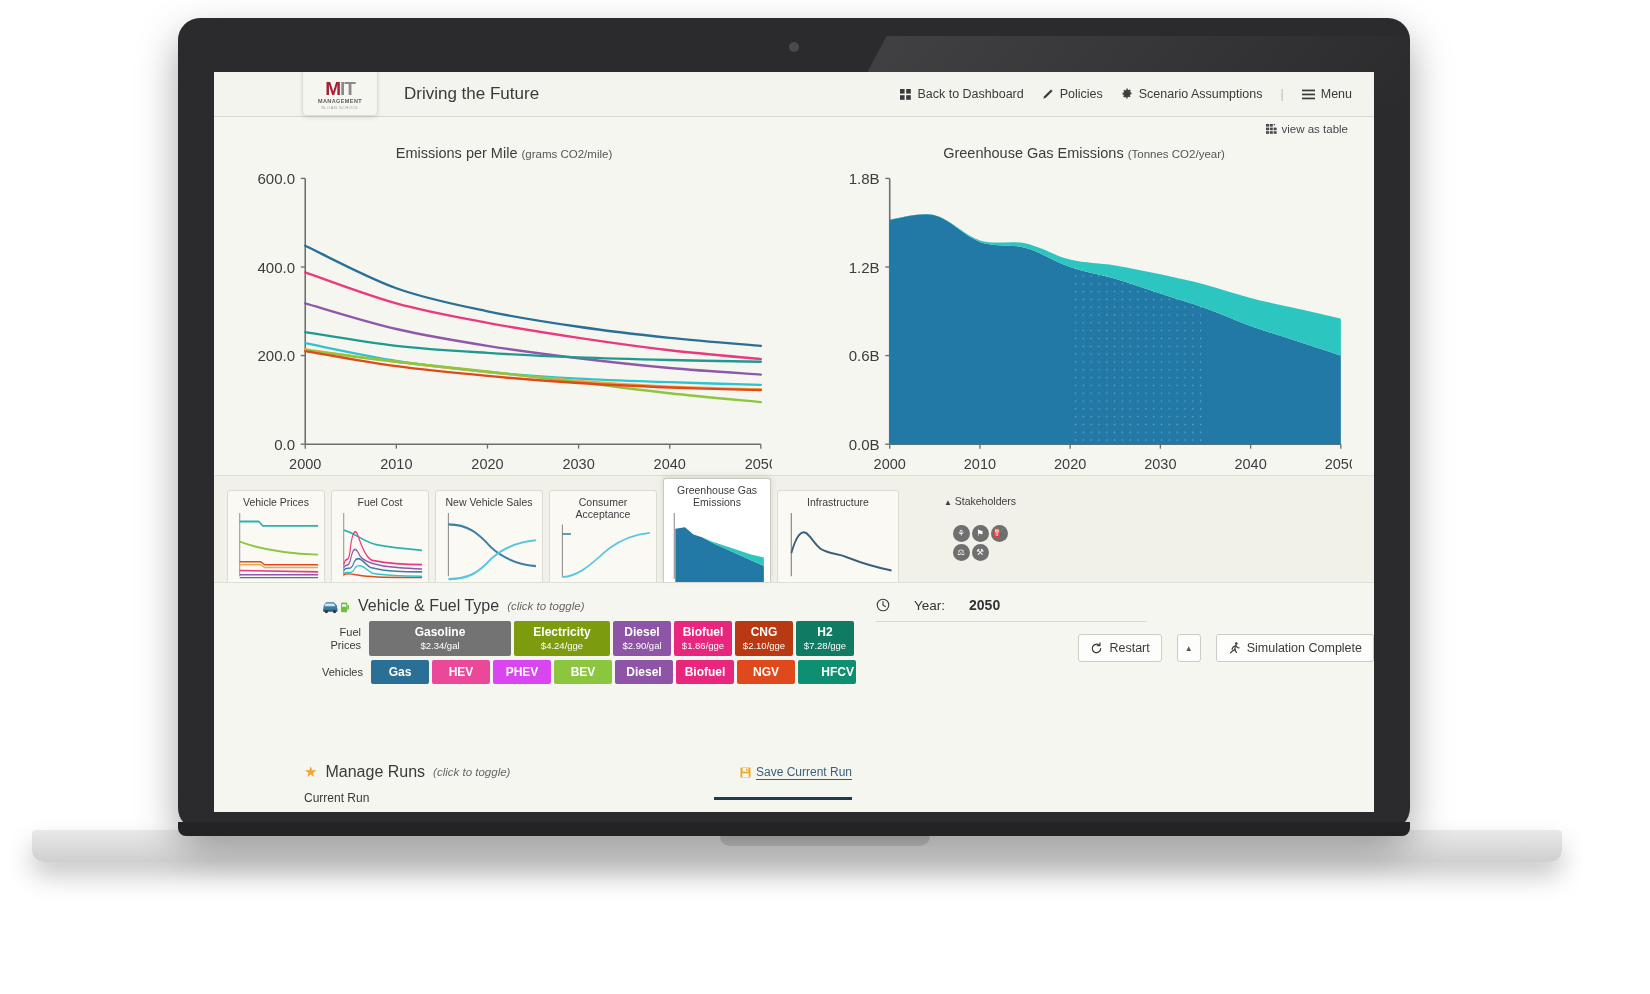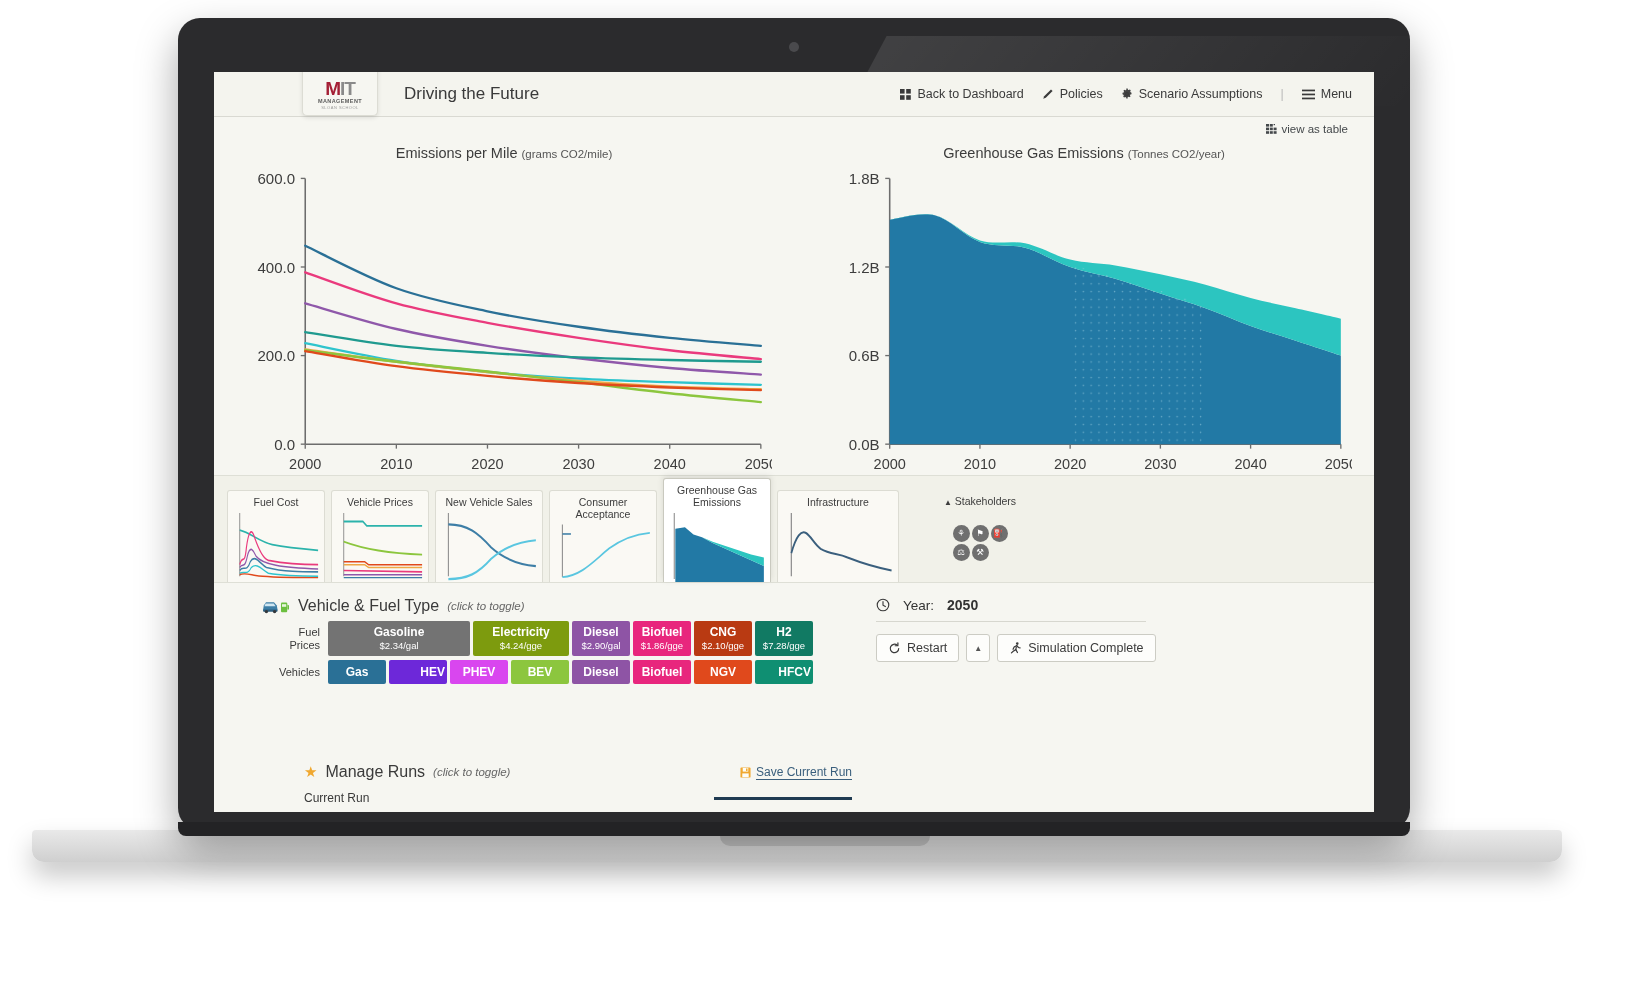--- a/index.html
+++ b/index.html
@@ -121,21 +121,21 @@
     flex:1;display:flex;align-items:center;justify-content:center;padding-bottom:6px;
   }
   .stake-grid{display:grid;grid-template-columns:repeat(3,17px);grid-gap:2px;}
   .sbadge{
     width:17px;height:17px;border-radius:50%;background:#6f6f6f;
     display:flex;align-items:center;justify-content:center;color:#fff;font-size:8.5px;
   }
 
   
   .lower{position:relative;display:flex;padding:14px 0 0 0;background:#f6f6f1;height:150px;}
-  .lower-left{width:640px;padding-left:48px;box-sizing:border-box;}
+  .lower-left{width:640px;padding-left:108px;box-sizing:border-box;}
   .lower-right{flex:1;padding-left:22px;box-sizing:border-box;}
 
   .section-head{display:flex;align-items:center;gap:8px;margin-bottom:6px;}
   .section-title{font-size:16px;color:#3a3a3a;}
   .section-hint{font-size:11.5px;color:#666;font-style:italic;}
 
   .fuel-grid{margin-top:4px;}
   .frow{display:flex;align-items:stretch;margin-bottom:4px;}
   .rowlab{
     width:58px;text-align:right;padding-right:8px;font-size:11px;color:#3a3a3a;
@@ -147,24 +147,24 @@
     display:flex;flex-direction:column;justify-content:center;cursor:pointer;
     box-sizing:border-box;
   }
   .tile .nm{font-size:12px;font-weight:bold;line-height:1.15;}
   .tile .pr{font-size:9.5px;line-height:1.2;}
   .vtile{
     color:#fff;text-align:center;border-radius:2px;padding:5px 2px;font-size:12px;
     font-weight:bold;cursor:pointer;box-sizing:border-box;
   }
 
-  .yearbar{display:flex;align-items:center;gap:13px;font-size:13.5px;color:#333;
+  .yearbar{display:flex;align-items:center;gap:24px;font-size:13.5px;color:#333;
            border-bottom:1px solid #d7d7cf;padding-bottom:8px;width:270px;}
   .yearbar .yv{font-weight:bold;font-size:14px;}
-  .btnrow{display:flex;gap:7px;margin-top:12px;}
+  .btnrow{display:flex;gap:15px;margin-top:12px;justify-content:flex-end;}
   .btn{
     background:#fdfdfb;border:1px solid #ccccc4;border-radius:3px;
     padding:6px 11px;font-size:12.5px;color:#3a3a3a;display:flex;align-items:center;gap:6px;
     cursor:pointer;box-sizing:border-box;
   }
   .btn.caret{padding:6px 7px;}
 
   
   .runs{position:relative;padding:16px 0 0 90px;}
   .runs-head{display:flex;align-items:center;gap:8px;width:548px;}
@@ -341,45 +341,45 @@
                   <path d="M66.00 49.02 C72.73 48.36,92.93 41.75,106.40 45.06 C119.87 48.36,133.33 64.01,146.80 68.86 C160.27 73.70,173.73 70.40,187.20 74.14 C200.67 77.89,214.13 86.71,227.60 91.33 C241.07 95.96,254.53 97.94,268.00 101.91 C281.47 105.88,294.93 110.73,308.40 115.13 C321.87 119.54,335.33 123.51,348.80 128.36 C362.27 133.20,375.73 139.37,389.20 144.22 C402.67 149.07,416.13 153.04,429.60 157.44 C443.07 161.85,463.27 168.46,470.00 170.67 L470 250 L66 250 Z" fill="#2279a5"></path>
                   <path d="M66.00 49.02 C72.73 48.36,92.93 41.97,106.40 45.06 C119.87 48.14,133.33 63.35,146.80 67.53 C160.27 71.72,173.73 67.31,187.20 70.18 C200.67 73.04,214.13 81.42,227.60 84.72 C241.07 88.03,254.53 87.81,268.00 90.01 C281.47 92.21,294.93 95.08,308.40 97.94 C321.87 100.81,335.33 103.67,348.80 107.20 C362.27 110.73,375.73 115.57,389.20 119.10 C402.67 122.63,416.13 125.27,429.60 128.36 C443.07 131.44,463.27 136.07,470.00 137.61 L470 170.66666666666669 C463.27 168.46,443.07 161.85,429.60 157.44 C416.13 153.04,402.67 149.07,389.20 144.22 C375.73 139.37,362.27 133.20,348.80 128.36 C335.33 123.51,321.87 119.54,308.40 115.13 C294.93 110.73,281.47 105.88,268.00 101.91 C254.53 97.94,241.07 95.96,227.60 91.33 C214.13 86.71,200.67 77.89,187.20 74.14 C173.73 70.40,160.27 73.70,146.80 68.86 C133.33 64.01,119.87 48.36,106.40 45.06 C92.93 41.75,72.73 48.36,66.00 49.02 Z" fill="#2cc5c0"></path>
                   <path d="M227.60000000000002 88.6888888888889 L348.79999999999995 124.38888888888889 L348.79999999999995 250 L227.60000000000002 250 Z" fill="url(#dots)"></path>
                 </svg>
             </div>
           </div>
         </div>
 
         <div class="thumbs" id="thumbs">
             <div class="thumb" style="width: 98px;">
-              <div class="thumb-label">Fuel Cost</div>
-              <div class="thumb-mini">
-                <svg viewBox="0 0 90 50" preserveAspectRatio="none">
-      <line x1="6" y1="2" x2="6" y2="46" stroke="#8d8d8d" stroke-width="1"></line>
-      <path d="M6 14 C18 16,26 22,40 24 C56 26,72 27,88 28" fill="none" stroke="#2bb3ab" stroke-width="1.2"></path>
-      <path d="M6 38 C9 30,11 40,13 26 C15 16,18 12,21 18 C25 26,30 34,36 35 C52 37,70 38,88 38" fill="none" stroke="#ea3a7d" stroke-width="1.2"></path>
-      <path d="M6 40 C9 36,11 42,14 32 C17 24,20 28,23 32 C30 38,50 40,88 41" fill="none" stroke="#8f58aa" stroke-width="1.1"></path>
-      <path d="M6 42 C10 38,13 44,17 36 C22 30,28 38,34 40 C52 43,70 43,88 43" fill="none" stroke="#3d7ea6" stroke-width="1.1"></path>
-      <path d="M6 44 C10 42,14 46,18 40 C24 36,30 42,36 44 C54 46,70 46,88 46" fill="none" stroke="#2ec4cd" stroke-width="1"></path>
-      <path d="M6 45 C12 43,20 46,30 46 C50 47,70 47,88 47" fill="none" stroke="#e0491c" stroke-width="1"></path>
-    </svg>
-              </div>
-            </div>
-            <div class="thumb" style="width: 98px;">
               <div class="thumb-label">Vehicle Prices</div>
               <div class="thumb-mini">
                 <svg viewBox="0 0 90 50" preserveAspectRatio="none">
       <line x1="6" y1="2" x2="6" y2="46" stroke="#8d8d8d" stroke-width="1"></line>
       <path d="M6 8 L26 8 L30 11 L88 11" fill="none" stroke="#2bb3ab" stroke-width="1.3"></path>
       <path d="M6 22 C22 26,44 30,88 31" fill="none" stroke="#8cc63e" stroke-width="1.3"></path>
       <path d="M6 36 L28 36 L32 38 L88 38" fill="none" stroke="#e0491c" stroke-width="1.1"></path>
       <path d="M6 38 L28 38 L32 40 L88 40" fill="none" stroke="#efa845" stroke-width="1.1"></path>
       <path d="M6 42 L88 43" fill="none" stroke="#ea3a7d" stroke-width="1.1"></path>
       <path d="M6 45 L88 45" fill="none" stroke="#8f58aa" stroke-width="1"></path>
       <path d="M6 47 L88 47" fill="none" stroke="#3d7ea6" stroke-width="1"></path>
+    </svg>
+              </div>
+            </div>
+            <div class="thumb" style="width: 98px;">
+              <div class="thumb-label">Fuel Cost</div>
+              <div class="thumb-mini">
+                <svg viewBox="0 0 90 50" preserveAspectRatio="none">
+      <line x1="6" y1="2" x2="6" y2="46" stroke="#8d8d8d" stroke-width="1"></line>
+      <path d="M6 14 C18 16,26 22,40 24 C56 26,72 27,88 28" fill="none" stroke="#2bb3ab" stroke-width="1.2"></path>
+      <path d="M6 38 C9 30,11 40,13 26 C15 16,18 12,21 18 C25 26,30 34,36 35 C52 37,70 38,88 38" fill="none" stroke="#ea3a7d" stroke-width="1.2"></path>
+      <path d="M6 40 C9 36,11 42,14 32 C17 24,20 28,23 32 C30 38,50 40,88 41" fill="none" stroke="#8f58aa" stroke-width="1.1"></path>
+      <path d="M6 42 C10 38,13 44,17 36 C22 30,28 38,34 40 C52 43,70 43,88 43" fill="none" stroke="#3d7ea6" stroke-width="1.1"></path>
+      <path d="M6 44 C10 42,14 46,18 40 C24 36,30 42,36 44 C54 46,70 46,88 46" fill="none" stroke="#2ec4cd" stroke-width="1"></path>
+      <path d="M6 45 C12 43,20 46,30 46 C50 47,70 47,88 47" fill="none" stroke="#e0491c" stroke-width="1"></path>
     </svg>
               </div>
             </div>
             <div class="thumb" style="width: 108px;">
               <div class="thumb-label">New Vehicle Sales</div>
               <div class="thumb-mini">
                 <svg viewBox="0 0 90 50" preserveAspectRatio="none">
       <line x1="6" y1="2" x2="6" y2="46" stroke="#8d8d8d" stroke-width="1"></line>
       <path d="M6 10 C24 10,34 16,46 26 C58 34,72 38,88 39" fill="none" stroke="#3d7ea6" stroke-width="1.5"></path>
       <path d="M6 48 C24 48,34 44,46 34 C58 26,72 22,88 21" fill="none" stroke="#59c6e0" stroke-width="1.5"></path>
@@ -481,21 +481,21 @@
                       <div class="nm">H2</div>
                       <div class="pr">$7.28/gge</div>
                     </div>
                   </div>
               </div>
 
               <div class="frow">
                 <div class="rowlab">Vehicles</div>
                 <div class="tiles" id="vehicle-tiles">
                     <div class="vtile" style="background: rgb(42, 112, 150); width: 58px; flex: 0 0 58px;">Gas</div>
-                    <div class="vtile" style="background: #6d28d9; width: 58px; flex: 0 0 58px; text-align: right;">HEV</div>
+                    <div class="vtile" style="background: #ec4899; width: 58px; flex: 0 0 58px;">HEV</div>
                     <div class="vtile" style="background: #d946ef; width: 58px; flex: 0 0 58px;">PHEV</div>
                     <div class="vtile" style="background: rgb(140, 198, 62); width: 58px; flex: 0 0 58px;">BEV</div>
                     <div class="vtile" style="background: rgb(142, 84, 165); width: 58px; flex: 0 0 58px;">Diesel</div>
                     <div class="vtile" style="background: rgb(232, 38, 125); width: 58px; flex: 0 0 58px;">Biofuel</div>
                     <div class="vtile" style="background: rgb(224, 73, 28); width: 58px; flex: 0 0 58px;">NGV</div>
                     <div class="vtile" style="background: rgb(15, 143, 114); width: 58px; flex: 0 0 58px; text-align: right;">HFCV</div>
                   </div>
               </div>
             </div>
           </div>

